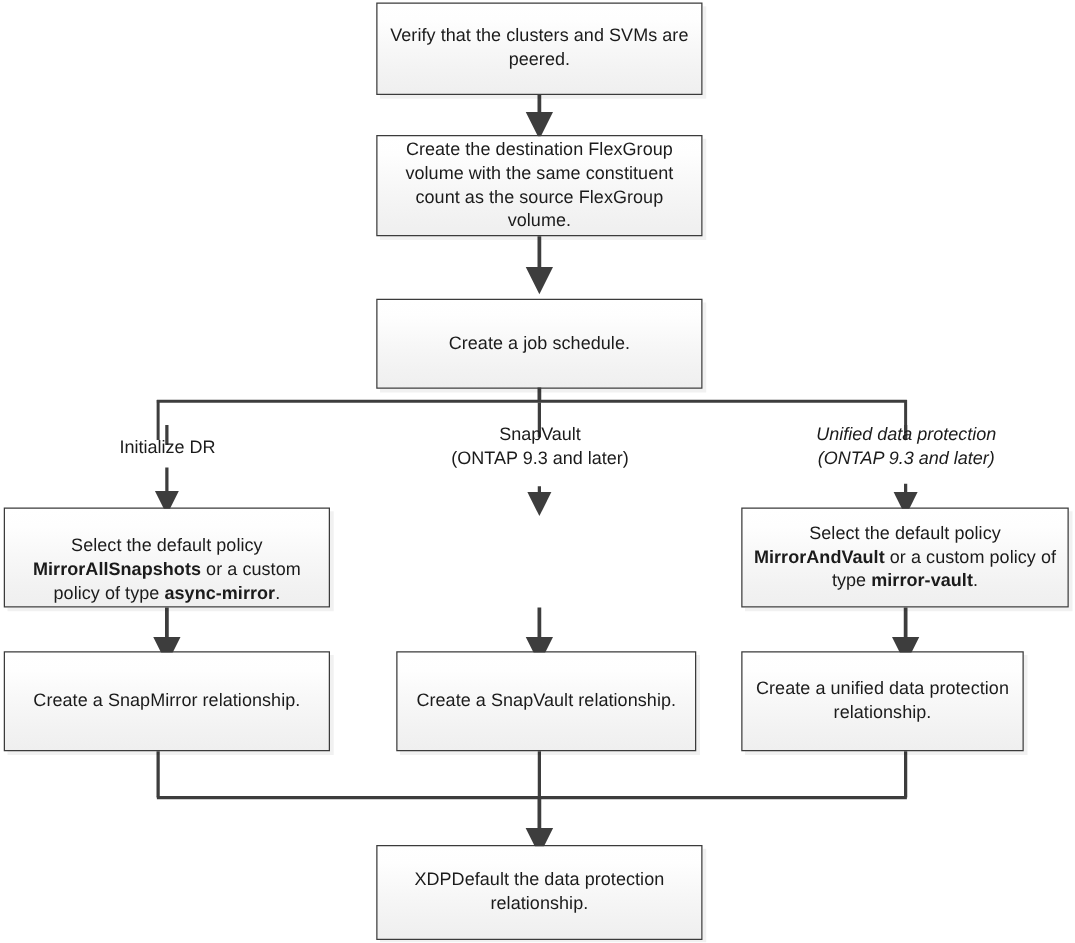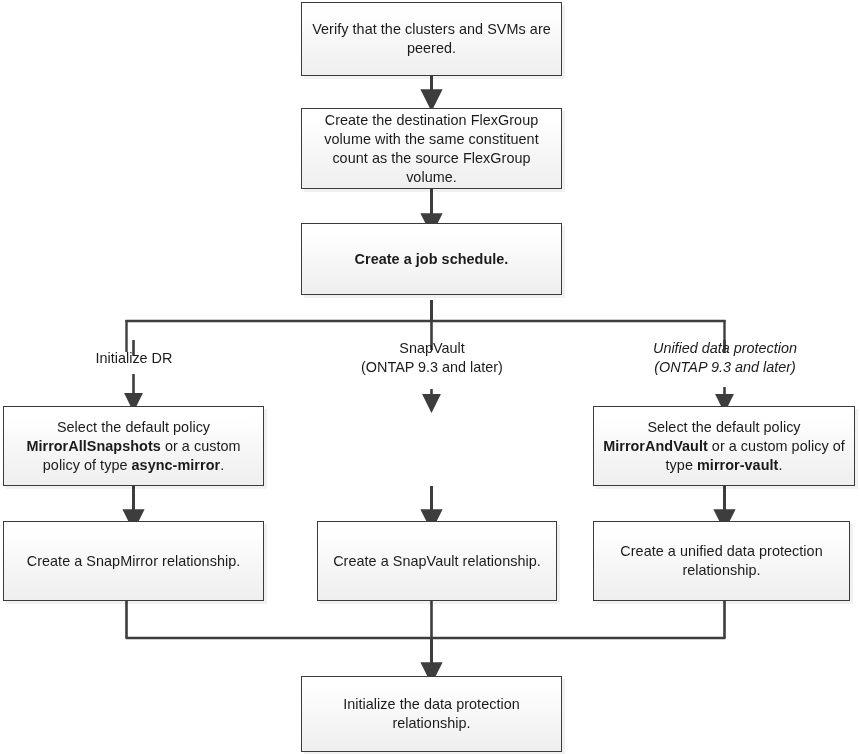--- a/index.html
+++ b/index.html
@@ -112,54 +112,54 @@
   </svg>
 
   <div class="node" style="left:301px; top:2px; width:261px; height:74px;">
     <span class="txt">Verify that the clusters and SVMs are peered.</span>
   </div>
 
   <div class="node" style="left:301px; top:108px; width:261px; height:81px;">
     <span class="txt">Create the destination FlexGroup volume with the same constituent count as the source FlexGroup volume.</span>
   </div>
 
-  <div class="node" style="left:301px; top:223px; width:261px; height:72px;font-weight:bold;">
+  <div class="node" style="left:301px; top:239px; width:261px; height:72px;">
     <span class="txt">Create a job schedule.</span>
   </div>
 
   <div class="branch-label" style="left:44px; top:349px; width:180px;">Initialize DR</div>
 
   <div class="branch-label" style="left:331px; top:339px; width:202px;">SnapVault
 (ONTAP 9.3 and later)</div>
 
   <div class="branch-label" style="left:613px; top:339px; width:224px;font-style:italic;">Unified data protection
 (ONTAP 9.3 and later)</div>
 
-  <div class="node" style="left:3px; top:406px; width:261px; height:80px;">
+  <div class="node" style="left:3px; top:406px; width:261px; height:80px;align-items:flex-end;">
     <span class="txt">
       <span>Select the default policy </span><b>MirrorAllSnapshots</b><span> or a custom policy  of type </span><b>async-mirror</b><span>.</span>
     </span>
   </div>
 
 
   <div class="node" style="left:593px; top:406px; width:262px; height:80px;">
     <span class="txt">
       <span>Select the default policy </span><b>MirrorAndVault</b><span> or a custom policy of type </span><b>mirror-vault</b><span>.</span>
     </span>
   </div>
 
   <div class="node" style="left:3px; top:521px; width:261px; height:80px;">
     <span class="txt">Create a SnapMirror relationship.</span>
   </div>
 
   <div class="node" style="left:301px; top:521px; width:240px; height:80px;margin-left:16px;">
     <span class="txt">Create a SnapVault relationship.</span>
   </div>
 
-  <div class="node" style="left:593px; top:521px; width:257px; height:80px;">
+  <div class="node" style="left:593px; top:521px; width:226px; height:80px;">
     <span class="txt">Create a unified data protection relationship.</span>
   </div>
 
   <div class="node" style="left:301px; top:676px; width:261px; height:76px;">
-    <span class="txt">Initialize the data protection relationship.</span>
+    <span class="txt">XDPDefault the data protection relationship.</span>
   </div>
 
 </div>
 
 </body></html>

